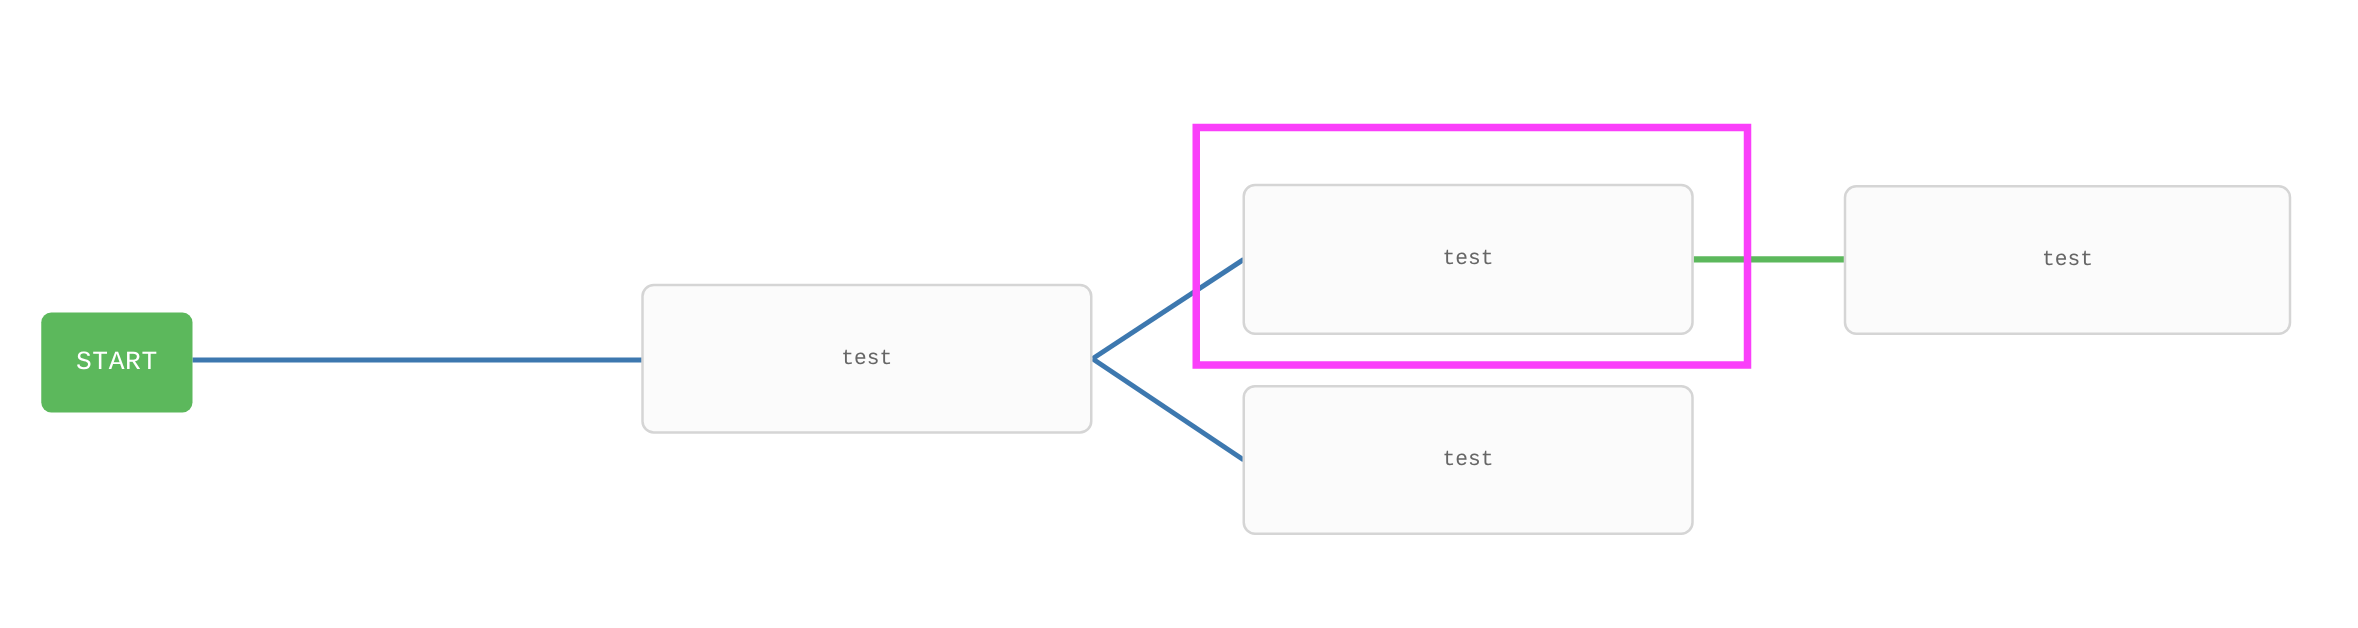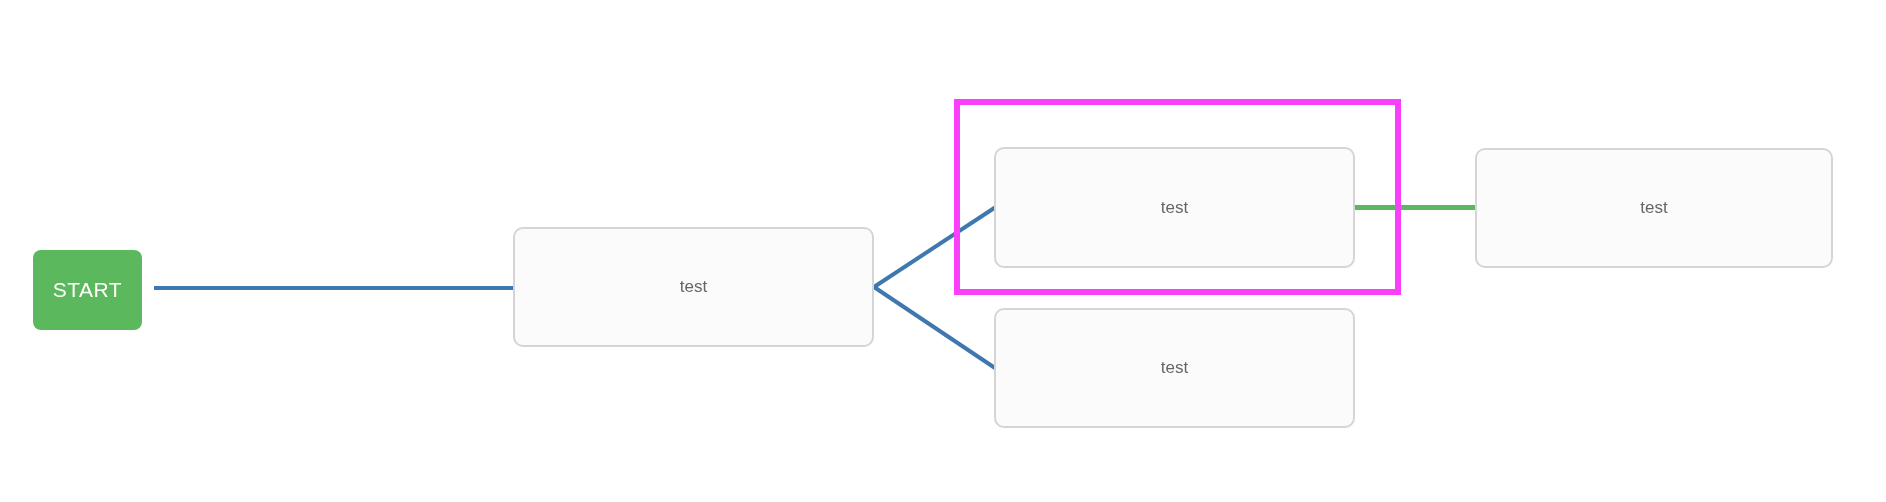--- a/index.html
+++ b/index.html
@@ -32,26 +32,27 @@
     display: flex;
     align-items: center;
     justify-content: center;
     color: #666666;
     font-size: 17px;
     cursor: pointer;
     z-index: 2;
   }
   .node-label {
     pointer-events: none;
+    font-family: Liberation Mono, monospace;
   }
   .start-node {
     position: absolute;
     left: 33px;
     top: 250px;
-    width: 109px;
+    width: 121px;
     height: 80px;
     box-sizing: border-box;
     border: none;
     border-radius: 8px;
     background: #5cb85c;
     color: #ffffff;
     font-size: 21px;
     letter-spacing: 0.5px;
     display: flex;
     align-items: center;

